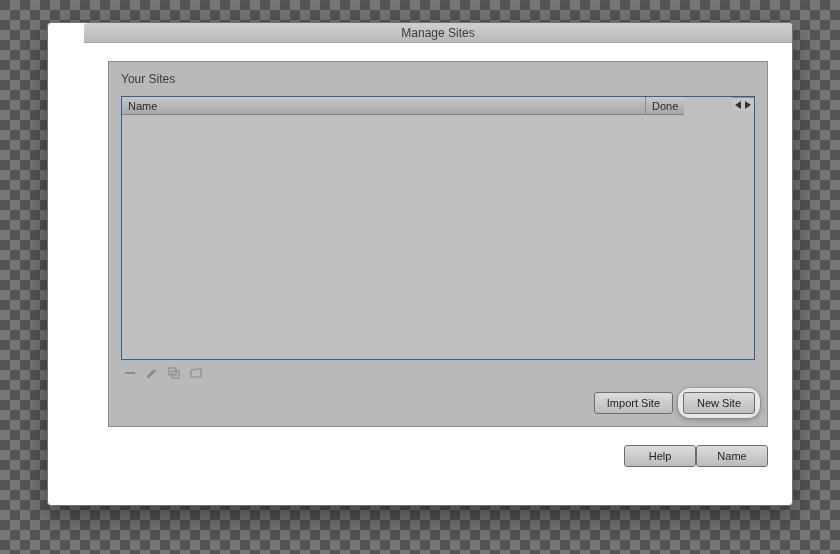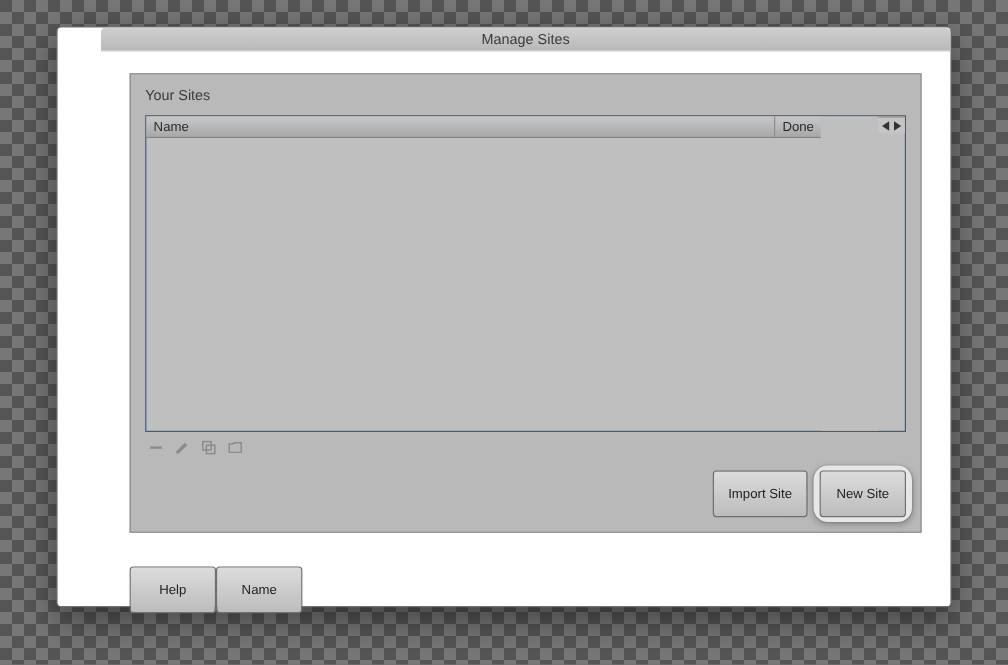--- a/index.html
+++ b/index.html
@@ -122,26 +122,26 @@
     opacity: 0.45;
   }
   .button-row {
     display: flex;
     justify-content: flex-end;
     gap: 10px;
     margin-top: 12px;
   }
   .footer {
     display: flex;
-    justify-content: flex-start;
-    margin-top: 28px;
+    justify-content: flex-end;
+    margin-top: 18px;
   }
   button.std {
     min-width: 72px;
-    height: 39px;
+    height: 22px;
     background: linear-gradient(#dcdcdc,#bcbcbc);
     border: 1px solid #6f6f6f;
     border-radius: 3px;
     color: #222;
     cursor: pointer;
     padding: 0 12px;
     font-size: 11px;
   }
   .highlight-box {
     padding: 4px 5px;

